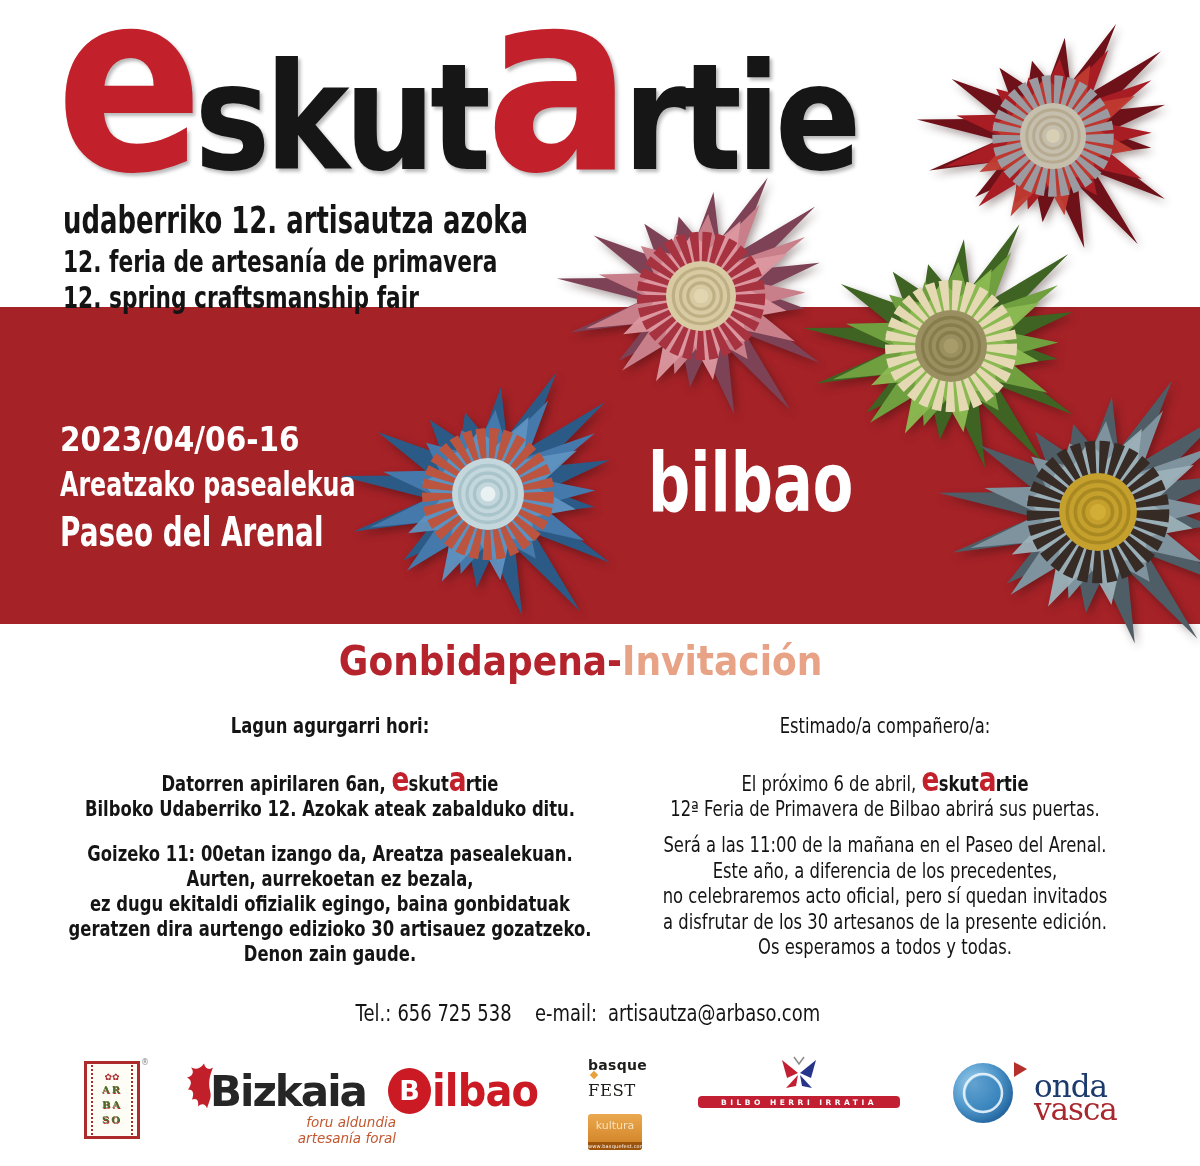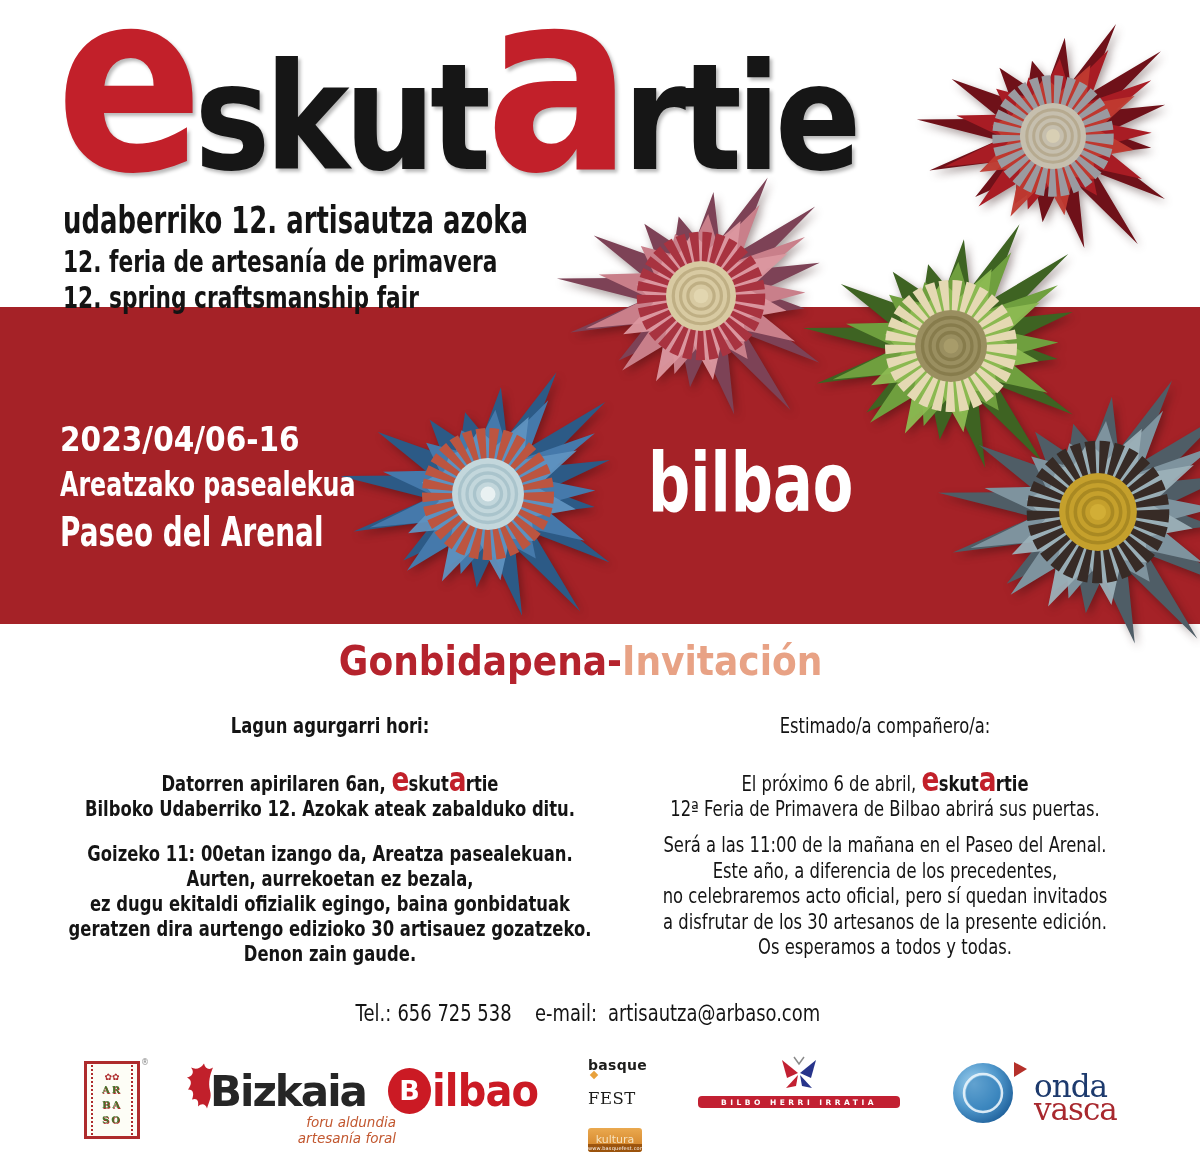--- a/index.html
+++ b/index.html
@@ -79,22 +79,22 @@
   .lg-bilbao{left:388px;top:1068px;width:170px;height:50px;}
   .blb-oval{position:absolute;left:0;top:0;width:43px;height:46px;border-radius:50%;background:#cb1a24;
             color:#fff;font-weight:bold;font-size:27px;line-height:46px;text-align:center;}
   .blb-rest{position:absolute;left:44px;top:0;font-weight:bold;font-size:45px;line-height:46px;color:#cb1a24;
             letter-spacing:-1px;transform:scaleX(.89);transform-origin:left top;}
   
   .lg-bf{left:588px;top:1059px;width:58px;}
   .bf-top{font-weight:bold;font-size:14px;line-height:12px;color:#1d1d1b;letter-spacing:.3px;}
   .bf-diamond{display:inline-block;width:6px;height:6px;background:#e8a13c;transform:rotate(45deg);
               margin-left:3px;margin-bottom:4px;}
-  .bf-fest{font-family:"DejaVu Serif","Liberation Serif",serif;font-size:16.5px;line-height:16px;color:#1d1d1b;letter-spacing:.5px;margin-top:8px;}
-  .bf-box{margin-top:21px;width:54px;height:24px;border-radius:3px;background:linear-gradient(#eaa94f,#cf7d22);
+  .bf-fest{font-family:"DejaVu Serif","Liberation Serif",serif;font-size:16.5px;line-height:16px;color:#1d1d1b;letter-spacing:.5px;}
+  .bf-box{margin-top:15px;width:54px;height:36px;border-radius:3px;background:linear-gradient(#eaa94f,#cf7d22);
           position:relative;text-align:center;}
   .bf-kultura{font-size:11px;color:#f6e2bd;line-height:24px;}
   .bf-url{position:absolute;left:0;right:0;bottom:0;height:8px;background:rgba(146,75,8,.85);
           color:#fff;font-size:5px;line-height:8px;border-radius:0 0 3px 3px;letter-spacing:.2px;}
   
   .lg-rp{left:698px;top:1056px;width:202px;text-align:center;}
   .rp-word{font-weight:bold;font-size:29px;line-height:30px;letter-spacing:-1px;white-space:nowrap;
            display:inline-block;transform:scaleX(.85);transform-origin:center;}
   .rp-r{color:#c22032;}
   .rp-b{color:#27348b;}

